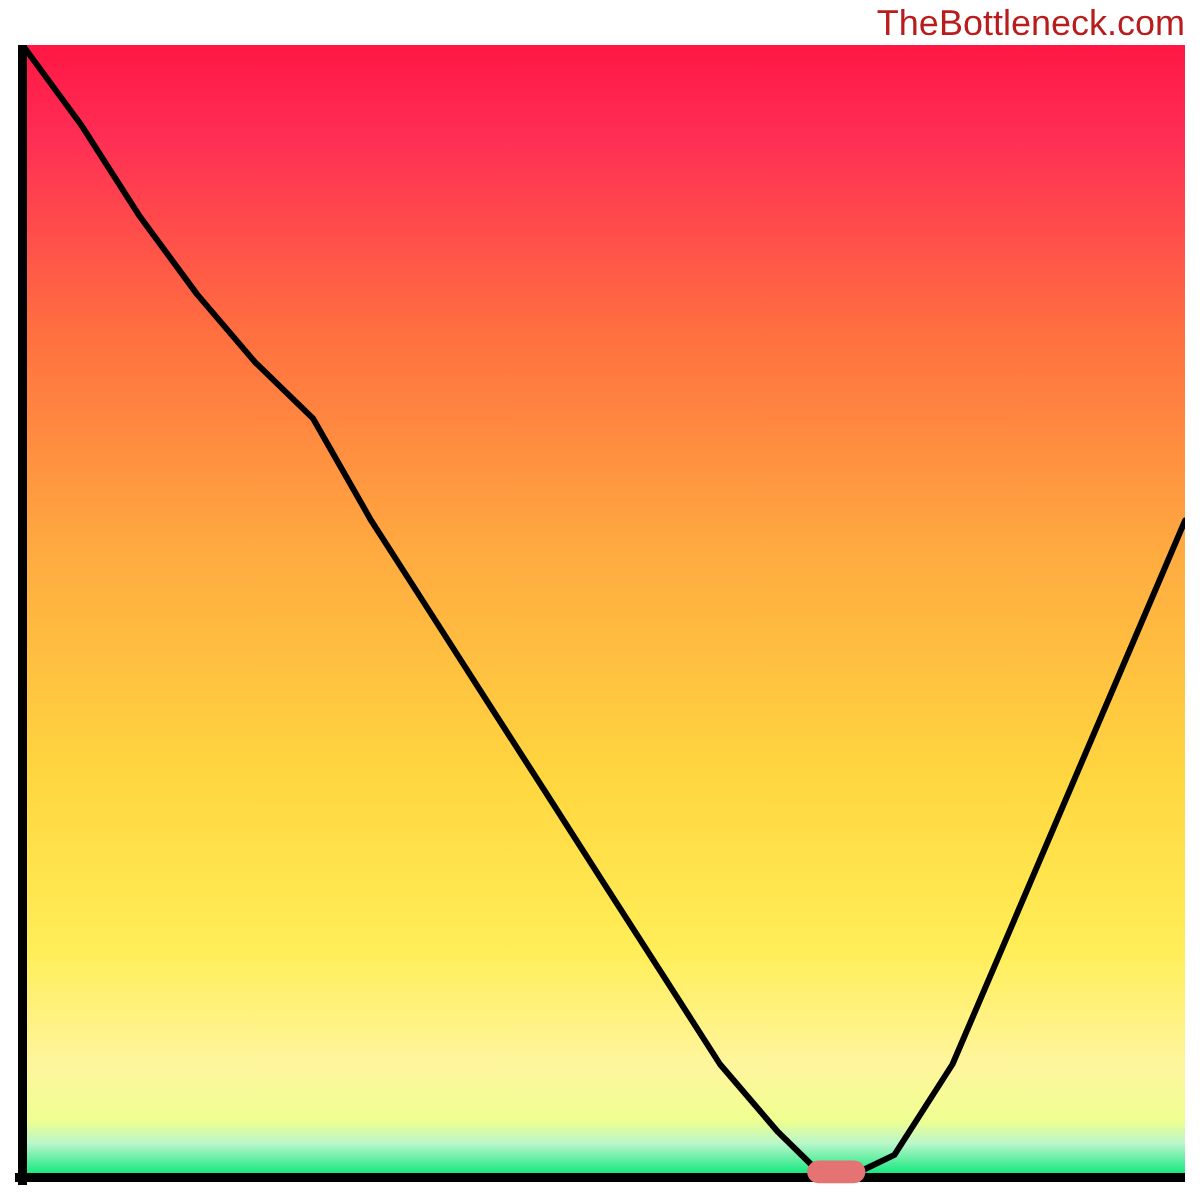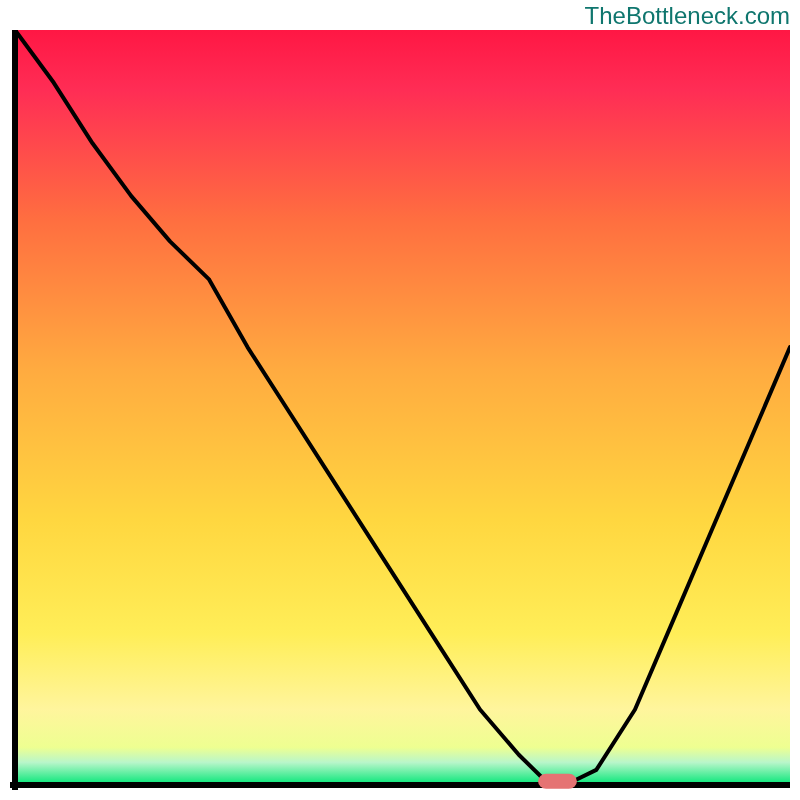--- a/index.html
+++ b/index.html
@@ -9,21 +9,21 @@
     width: 800px;
     height: 800px;
     position: relative;
   }
   .watermark {
     position: absolute;
     top: 2px;
     right: 10px;
     font-family: Arial, Helvetica, sans-serif;
     font-size: 24px;
-    color: #0f766e;
+    color: #b91c1c;
     font-weight: normal;
     z-index: 10;
   }
   .chart-area {
     position: absolute;
     left: 10px;
     top: 30px;
     width: 780px;
     height: 760px;
   }

